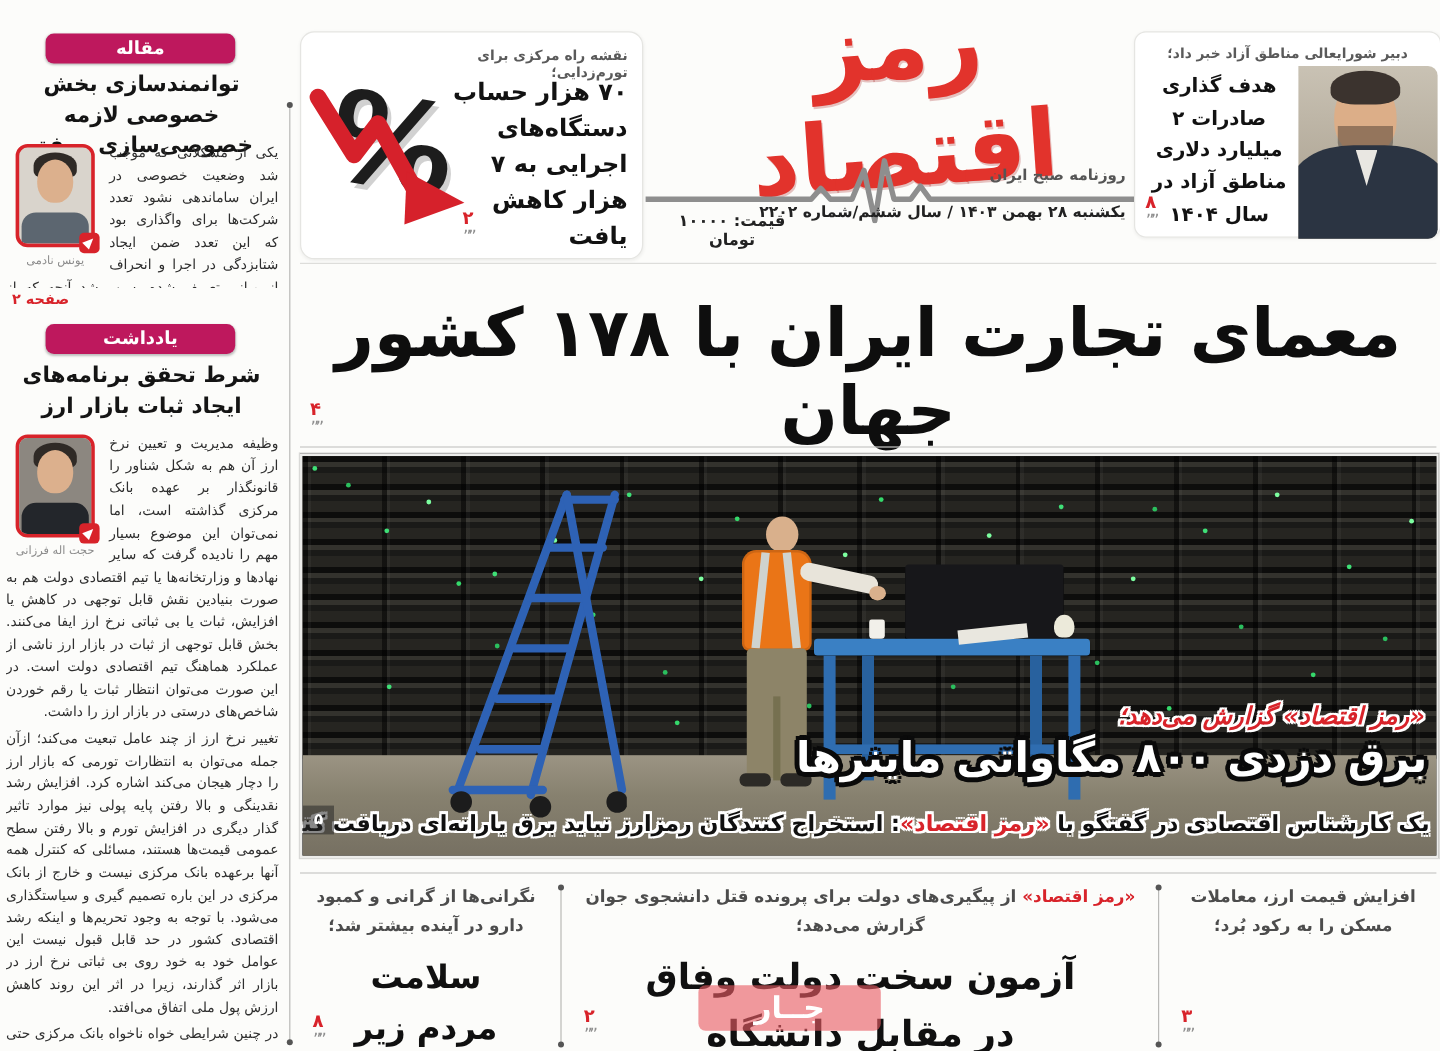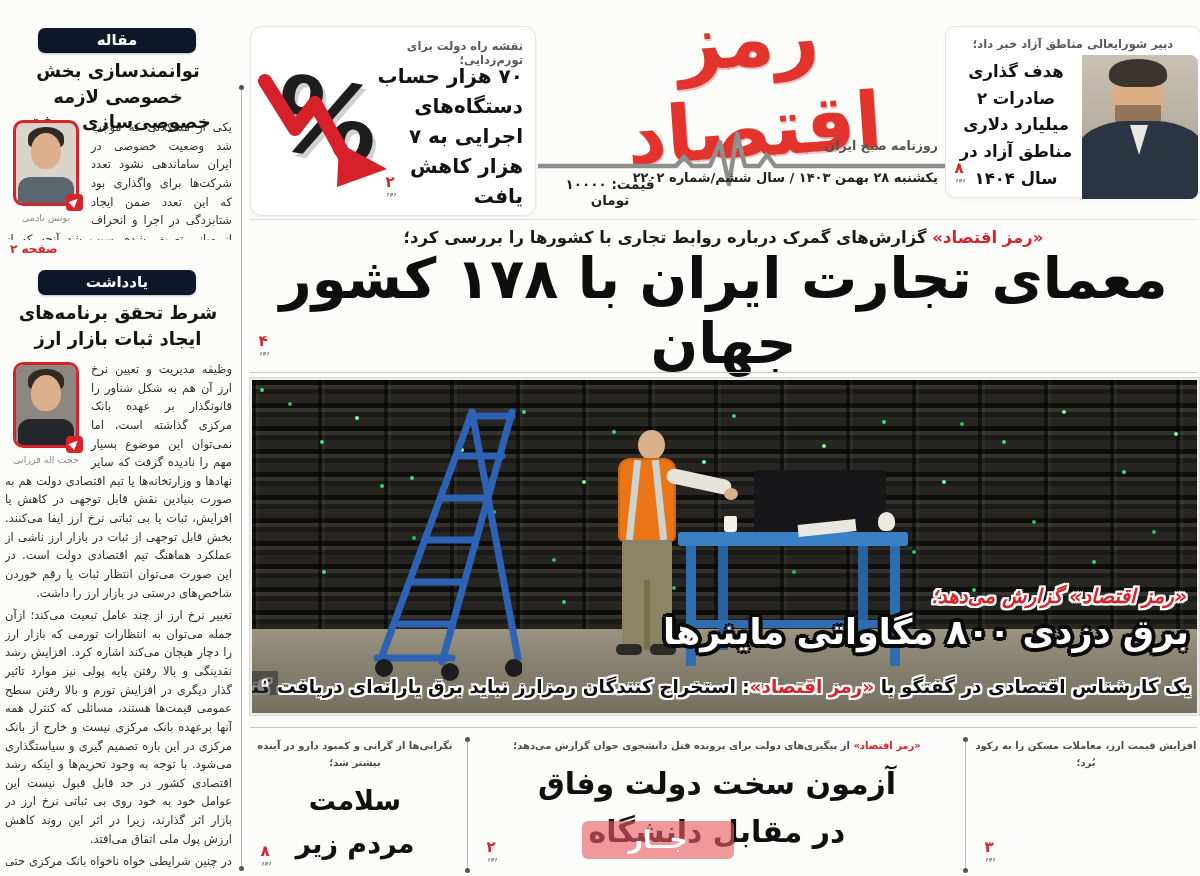--- a/index.html
+++ b/index.html
@@ -5,21 +5,21 @@
   html,body{margin:0;padding:0;background:#e9e9e9;}
   .page{position:relative;width:1200px;height:876px;margin:0 auto;background:#fcfcfa;
         font-family:"DejaVu Sans",sans-serif;direction:rtl;overflow:hidden;}
   .abs{position:absolute;}
   .hline{position:absolute;height:1px;background:#c7c7c5;}
   .vsep{position:absolute;width:1px;background:#b9b9b7;}
   .vsep::before,.vsep::after{content:"";position:absolute;left:-2px;width:5px;height:5px;border-radius:50%;background:#555;}
   .vsep::before{top:-3px;} .vsep::after{bottom:-3px;}
 
   
-  .badge{position:absolute;left:38px;width:158px;height:25px;background:#0f172a;border-radius:7px;
+  .badge{position:absolute;left:38px;width:158px;height:25px;background:#be185d;border-radius:7px;
          color:#fff;font-size:15px;font-weight:bold;text-align:center;line-height:25px;
          box-shadow:0 1px 2px rgba(0,0,0,.25);}
   .sb-title{position:absolute;left:4px;width:228px;text-align:center;font-weight:bold;
             font-size:18px;line-height:1.42;color:#141414;}
   .sb-body{position:absolute;left:5px;width:227px;font-size:11.5px;line-height:1.62;color:#2e2e2e;
            text-align:justify;overflow:hidden;}
   .sb-body p{margin:0 0 4px 0;}
   .mug{float:left;width:74px;margin:2px 8px 0 4px;text-align:center;}
   .mug .frame{position:relative;width:60px;height:80px;margin:0 auto;border:3px solid #d8232a;
               border-radius:10px;background:#d9d4cc;overflow:visible;}
@@ -112,21 +112,21 @@
   .ph-title{position:absolute;right:8px;top:232px;font-size:35px;font-weight:bold;color:#fff;
      text-shadow:-3px -3px 0 #0a0a0a,3px -3px 0 #0a0a0a,-3px 3px 0 #0a0a0a,3px 3px 0 #0a0a0a,0 4px 0 #0a0a0a,0 -4px 0 #0a0a0a,4px 0 0 #0a0a0a,-4px 0 0 #0a0a0a;}
   .ph-sub{position:absolute;right:6px;top:296px;font-size:18.5px;font-weight:bold;color:#101010;white-space:nowrap;
      text-shadow:-2px -2px 0 #fff,2px -2px 0 #fff,-2px 2px 0 #fff,2px 2px 0 #fff,0 2px 0 #fff,0 -2px 0 #fff,2px 0 0 #fff,-2px 0 0 #fff;}
   .ph-sub .red{color:#d8232a;}
   .ph-num{position:absolute;left:0;bottom:18px;width:26px;height:24px;background:rgba(40,40,40,.55);
           color:#fff;font-size:13px;font-weight:bold;text-align:center;line-height:24px;}
 
   
   .bcol{position:absolute;top:737px;text-align:center;}
-  .b-kicker{font-size:10px;font-weight:bold;color:#4c4c4c;line-height:1.7;}
+  .b-kicker{font-size:14px;font-weight:bold;color:#4c4c4c;line-height:1.7;}
   .b-kicker .red{color:#d8232a;}
   .b-title{font-size:27px;font-weight:bold;color:#101010;line-height:1.6;margin-top:8px;}
   .watermark{position:absolute;left:104px;top:84px;width:152px;height:38px;background:rgba(233,90,98,.62);
              border-radius:6px;color:#fff;font-size:25px;font-weight:bold;text-align:center;line-height:38px;
              letter-spacing:2px;z-index:5;}
 
   
   .portrait{position:absolute;left:1082px;top:50px;width:116px;height:144px;overflow:hidden;border-radius:0 8px 8px 0;
             background:linear-gradient(180deg,#c9c2b4 0,#b3aa9a 60%,#a1988a 100%);}
   .portrait .head{position:absolute;left:30px;top:12px;width:52px;height:62px;border-radius:48% 48% 44% 44%;background:#dcae88;}
@@ -182,21 +182,21 @@
   <div class="vsep" style="left:241px;top:88px;height:780px;"></div>
 
   <div class="card" style="left:250px;top:26px;width:284px;height:188px;">
     <div class="pct">
       <div class="sign">%</div>
       <svg width="132" height="156" viewBox="0 0 132 156">
         <polyline points="8,28 38,76 58,50 88,104" fill="none" stroke="#d6212b" stroke-width="14" stroke-linecap="round" stroke-linejoin="round"></polyline>
         <polygon points="82,90 130,116 80,134" fill="#d6212b"></polygon>
       </svg>
     </div>
-    <div class="kicker" style="position:absolute;right:12px;top:12px;width:170px;text-align:right;">نقشه راه دولت برای تورم‌زدایی؛</div>
+    <div class="kicker" style="position:absolute;right:12px;top:12px;width:170px;text-align:right;">نقشه راه مرکزی برای تورم‌زدایی؛</div>
     <div class="card-title" style="position:absolute;right:12px;top:34px;width:152px;font-size:20px;line-height:1.5;text-align:right;margin-left:24px;">۷۰ هزار حساب دستگاه‌های اجرایی به ۷ هزار کاهش یافت</div>
     <div class="pnum" style="left:256px;top:146px;left:auto;right:134px;top:148px;">
       <span>۲</span>
     </div>
   </div>
 
   <div class="brand">رمز اقتصاد</div>
   <svg class="abs" style="left:538px;top:126px;" width="408" height="60" viewBox="0 0 408 60">
     <path d="M0,40 H138 l8,-9 8,9 h18 l10,-24 9,42 8,-50 8,32 h14 l8,-11 8,11 H408" fill="none" stroke="#8e8e8e" stroke-width="4.5" stroke-linejoin="round" stroke-linecap="round"></path>
   </svg>
@@ -214,23 +214,20 @@
         <div class="shirt"></div>
     </div>
     <div class="card-title" style="position:absolute;right:118px;top:32px;width:132px;font-size:16.5px;line-height:1.62;text-align:center;">هدف گذاری صادرات ۲ میلیارد دلاری مناطق آزاد در سال ۱۴۰۴</div>
     <div class="pnum" style="right:230px;top:134px;">
       <span>۸</span>
     </div>
   </div>
 
   <div class="hline" style="left:250px;top:219px;width:947px;background:#ddddda;"></div>
 
-  <div class="lead-kicker">
-    <span class="red">«رمز اقتصاد»</span><span> گزارش‌های گمرک درباره روابط تجاری با کشورها را بررسی کرد؛</span>
-  </div>
   <div class="lead-title">معمای تجارت ایران با ۱۷۸ کشور جهان</div>
   <div class="pnum" style="left:252px;top:334px;">
     <span>۴</span>
   </div>
   <div class="hline" style="left:250px;top:372px;width:947px;"></div>
 
   <div class="photo">
     <div class="racks"></div>
     <div class="leds"></div>
     <div class="floor"></div>

